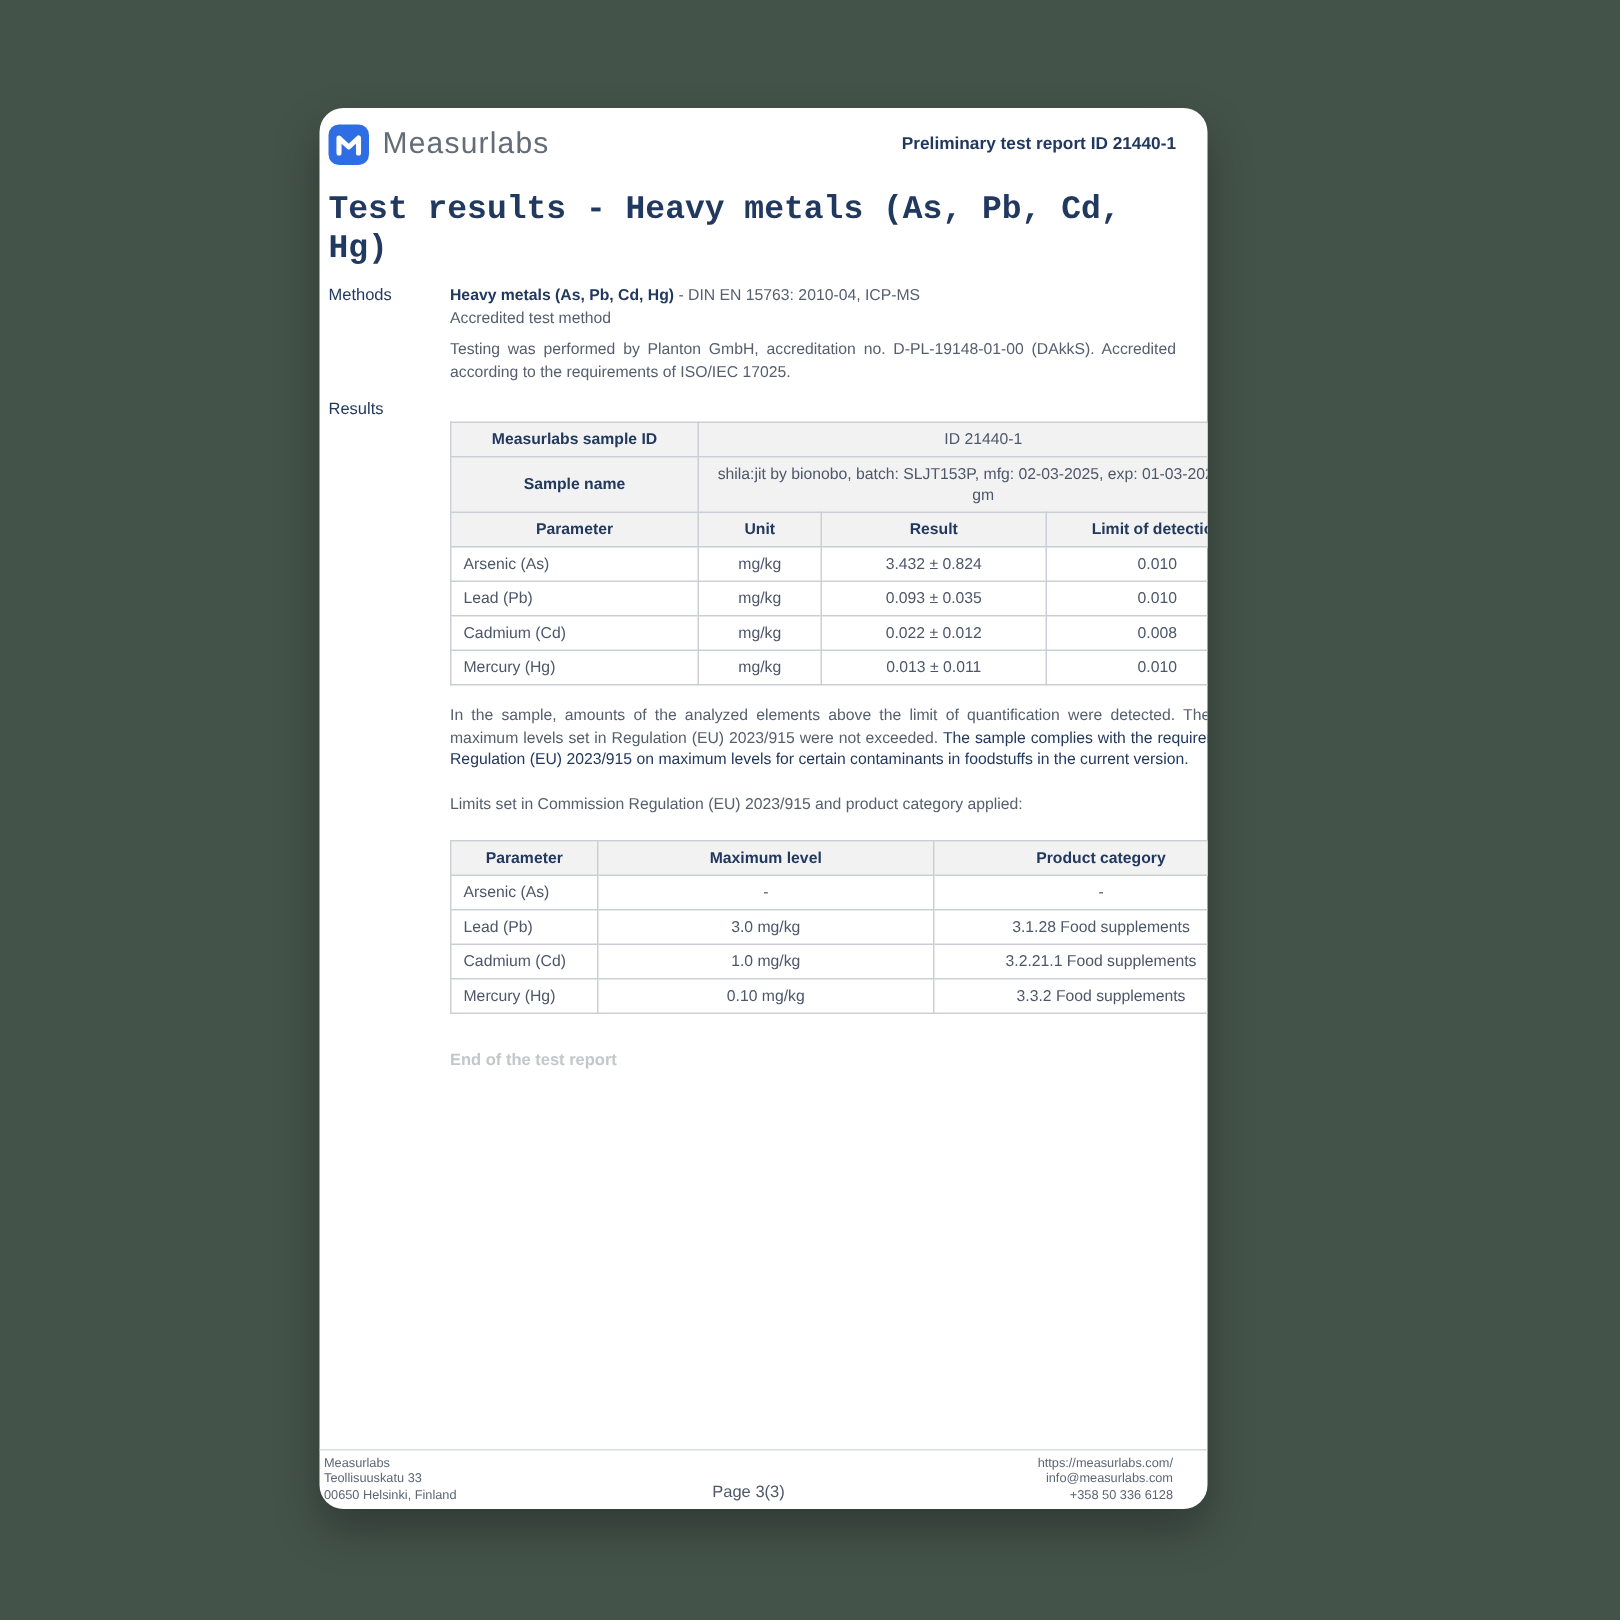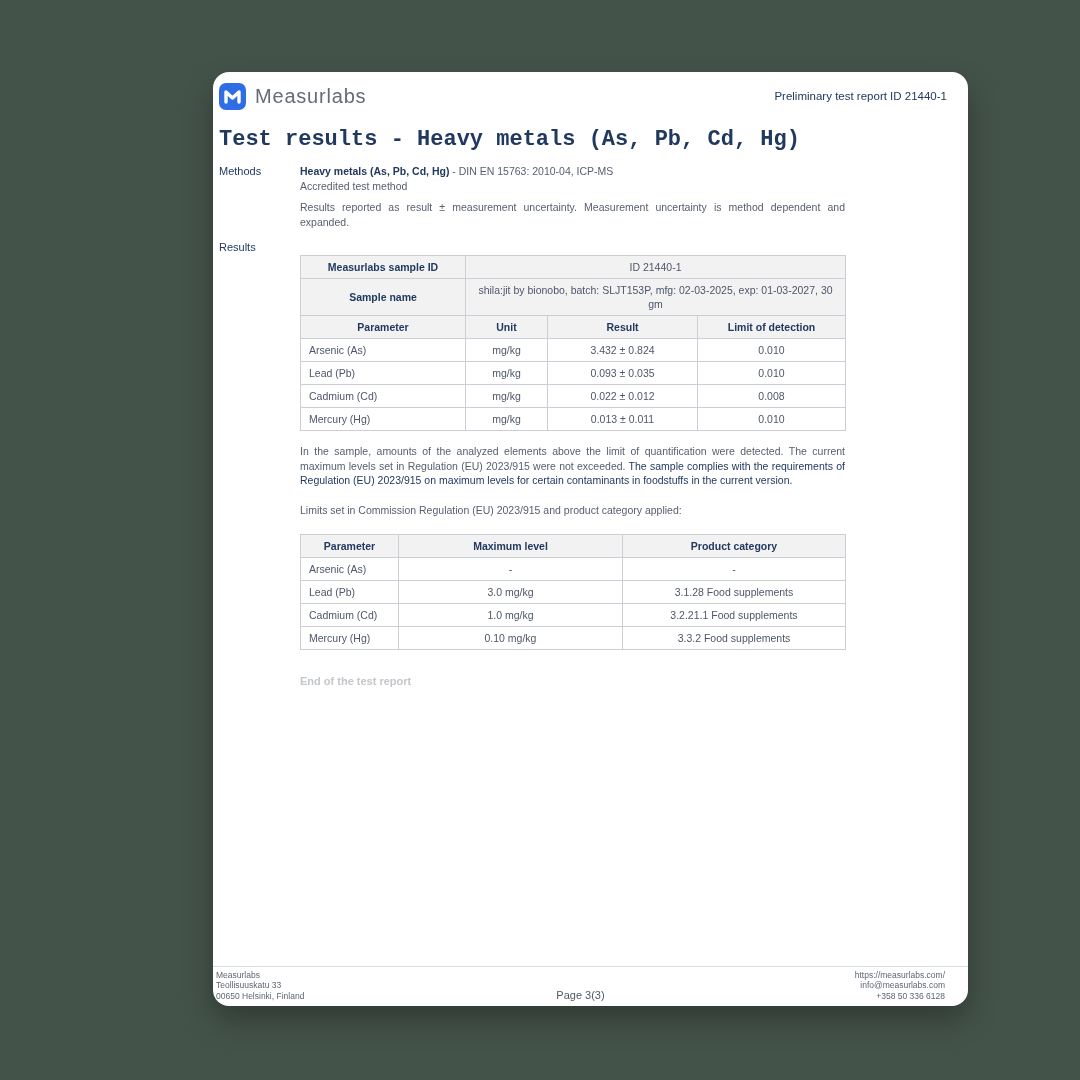--- a/index.html
+++ b/index.html
@@ -4,39 +4,39 @@
 <style>
   html, body {
     margin: 0; padding: 0;
     width: 1080px; height: 1080px;
     background: var(--background, #44534a);
     font-family: "Liberation Sans", sans-serif;
     overflow: hidden;
   }
   .card {
     position: absolute; left: 213px; top: 72px;
-    width: 755px; height: 934px;
+    width: 592px; height: 934px;
     background: #ffffff;
     border-radius: 16px;
     box-shadow: 0 14px 30px rgba(0,0,0,.30);
     overflow: hidden;
   }
   .content { padding: 10px 21px 0 6px; }
 
   
   .header-row { display: flex; justify-content: space-between; align-items: center; height: 28px; }
   .brand { display: flex; align-items: center; gap: 9px; }
   .logo {
     width: 27px; height: 27px; border-radius: 7px;
     background: var(--brand-blue, #2e6de4);
     display: flex; align-items: center; justify-content: center;
   }
   .logo svg { display: block; }
   .brand-name { font-size: 20px; color: #636c77; letter-spacing: .8px; }
-  .report-id { font-size: 11.5px; color: var(--heading-navy, #253a60); }
+  .report-id { font-size: 11.5px; color: var(--heading-navy, #253a60); font-weight: bold; }
 
   
   .title { margin-top: 17px; font-size: 22px; line-height: 26px; font-weight: bold; color: var(--heading-navy, #1d3763); font-family: Liberation Mono, monospace; }
 
   
   .section { display: flex; margin-top: 11px; }
   .section-label { width: 81px; flex-shrink: 0; font-size: 11px; font-weight: normal; color: var(--heading-navy, #27365b); padding-top: 1px; }
   .section-content { width: 545px; }
   .method-line { font-size: 10.5px; line-height: 14.5px; color: var(--body-text, #555f6d); }
   .method-name { font-weight: bold; color: var(--heading-navy, #2b3a5e); }
@@ -88,21 +88,21 @@
     <div class="title">Test results - Heavy metals (As, Pb, Cd, Hg)</div>
 
     <div class="section">
       <div class="section-label">Methods</div>
       <div class="section-content">
         <div class="method-line">
           <span class="method-name">Heavy metals (As, Pb, Cd, Hg)</span>
           <span>- DIN EN 15763: 2010-04, ICP-MS</span>
         </div>
         <div class="method-line">Accredited test method</div>
-        <div class="para">Results reported as result ± measurement uncertainty. Measurement uncertainty is method dependent and expanded.</div>
+        <div class="para">Testing was performed by Planton GmbH, accreditation no. D-PL-19148-01-00 (DAkkS). Accredited according to the requirements of ISO/IEC 17025.</div>
       </div>
     </div>
 
     <div class="section">
       <div class="section-label">Results</div>
       <div class="section-content">
 
         <table class="results-table">
           <colgroup>
               <col style="width:165px">

